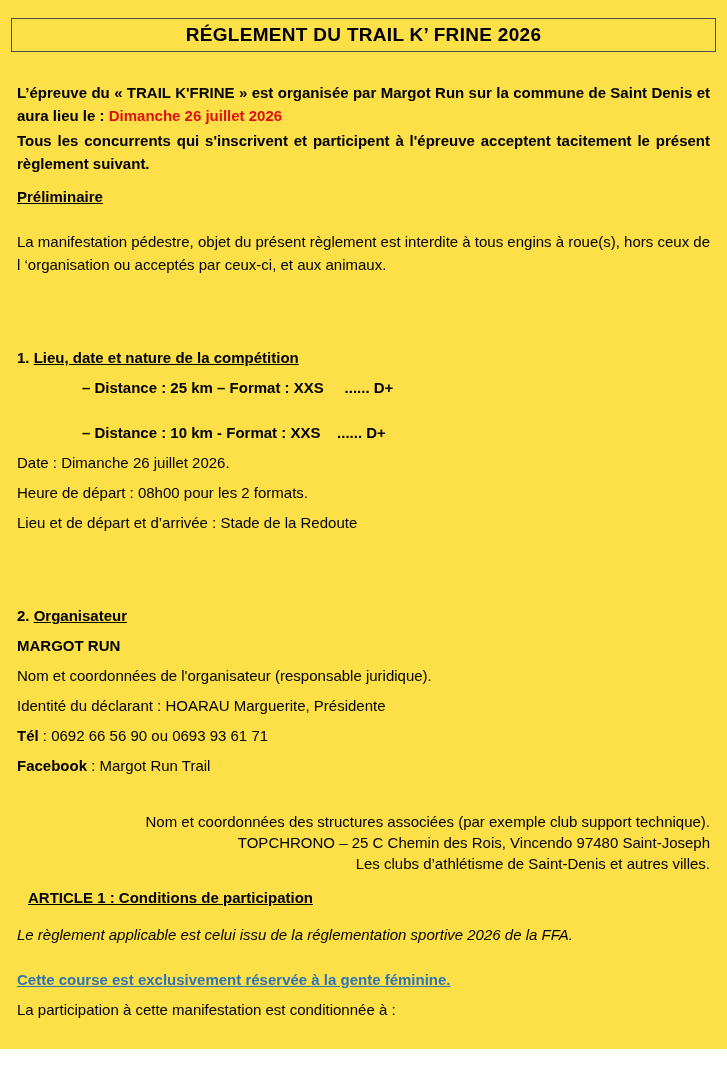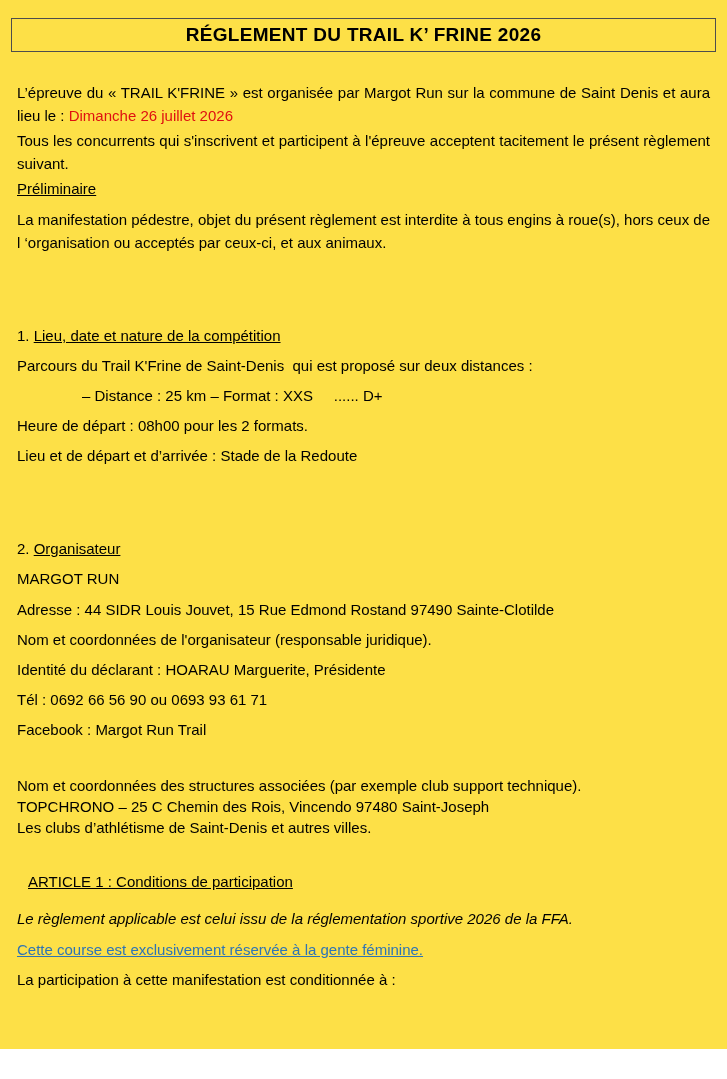--- a/index.html
+++ b/index.html
@@ -10,33 +10,33 @@
   }
   .content{padding:0 17px;}
   .title-box{
     margin:18px 11px 0 11px;
     border:1px solid #4d4d4d;
     height:32px;
     display:flex;align-items:center;justify-content:center;
     font-size:19px;font-weight:700;letter-spacing:.3px;
   }
   .p{font-size:15px;line-height:23px;margin:0;}
-  .b{font-weight:400;}
+  .b{font-weight:700;}
   .j{text-align:justify;}
   .u{text-decoration:underline;}
   .pre{white-space:pre-wrap;}
   .indent{padding-left:65px;}
   .art-indent{padding-left:11px;}
   .red{color:#df1010;}
   .blue{color:#2e74b5;}
   .tight{line-height:21px;}
-  .mt-6{margin-top:8px;}  .mt-7{margin-top:7px;}
-  .mt-10{margin-top:2px;}.mt-14{margin-top:14px;font-style:italic;}
-  .mt-20{margin-top:2px;}.mt-24{margin-top:32px;}
-  .mt-29{margin-top:29px;}.mt-34{margin-top:34px;}
+  .mt-6{margin-top:22px;}  .mt-7{margin-top:7px;}
+  .mt-10{margin-top:10px;}.mt-14{margin-top:14px;font-style:italic;}
+  .mt-20{margin-top:2px;}.mt-24{margin-top:12px;}
+  .mt-29{margin-top:29px;}.mt-34{margin-top:34px;text-align:right;}
   .mt-46{margin-top:70px;}
   .page-number{
     position:absolute;right:20px;top:1049px;
     font-size:13px;color:#1f2a44;
   }
   .email{text-decoration:underline;color:#000;}
 </style>
 </head>
 <body>
 
@@ -51,32 +51,32 @@
     <p class="p b j mt-29"><span>L’épreuve du « TRAIL K'FRINE » est organisée par Margot Run sur la commune de Saint Denis et aura lieu le : </span><span class="red">Dimanche 26 juillet 2026</span></p>
 
     <p class="p b j mt-20">Tous les concurrents qui s'inscrivent et participent à l'épreuve acceptent tacitement le présent règlement suivant.</p>
 
     <h3 class="p b u mt-10">Préliminaire</h3>
 
     <p class="p j mt-6">La manifestation pédestre, objet du présent règlement est interdite à tous engins à roue(s), hors ceux de l ‘organisation ou acceptés par ceux-ci, et aux animaux.</p>
 
     <h3 class="p b mt-46"><span>1. </span><span class="u">Lieu, date et nature de la compétition</span></h3>
 
-    <p class="p b pre mt-7">Parcours du Trail K'Frine de Saint-Denis  qui est proposé sur deux distances :</p>
 
     <p class="p b pre indent mt-7">– Distance : 25 km – Format : XXS     ...... D+</p>
+    <p class="p b pre indent mt-6">– Distance : 10 km - Format : XXS    ...... D+</p>
 
+    <p class="p mt-7">Date : Dimanche 26 juillet 2026.</p>
     <p class="p mt-7">Heure de départ : 08h00 pour les 2 formats.</p>
     <p class="p mt-7">Lieu et de départ et d’arrivée : Stade de la Redoute</p>
 
     <h3 class="p b mt-46"><span>2. </span><span class="u">Organisateur</span></h3>
 
     <p class="p b mt-7">MARGOT RUN</p>
 
-    <p class="p mt-6"><span class="b">Adresse</span><span> : 44 SIDR Louis Jouvet, 15 Rue Edmond Rostand 97490 Sainte-Clotilde</span></p>
 
     <p class="p mt-7">Nom et coordonnées de l'organisateur (responsable juridique).</p>
 
     <p class="p mt-7">Identité du déclarant : HOARAU Marguerite, Présidente</p>
 
 
     <p class="p mt-7"><span class="b">Tél</span><span> : 0692 66 56 90 ou 0693 93 61 71</span></p>
 
     <p class="p mt-7"><span class="b">Facebook</span><span> : Margot Run Trail</span></p>
 

